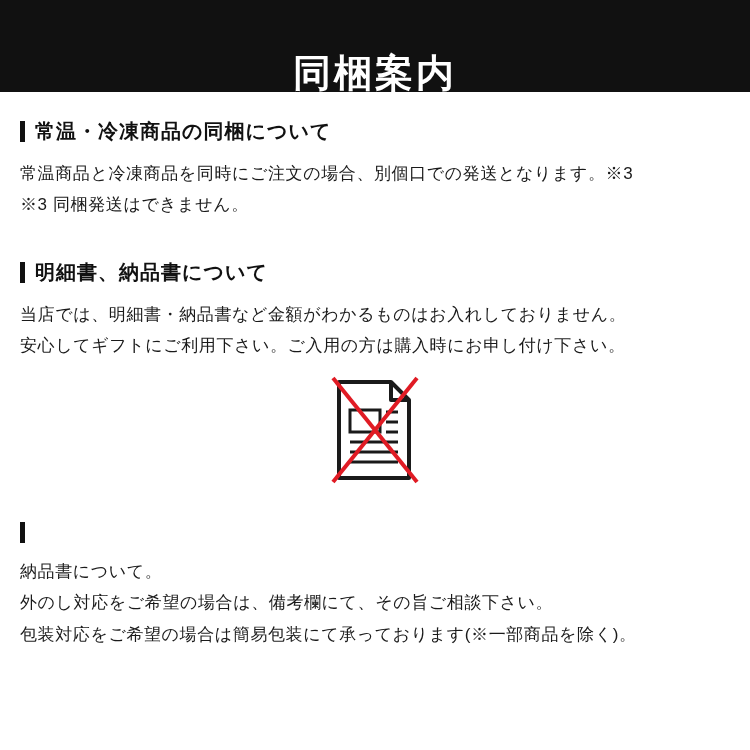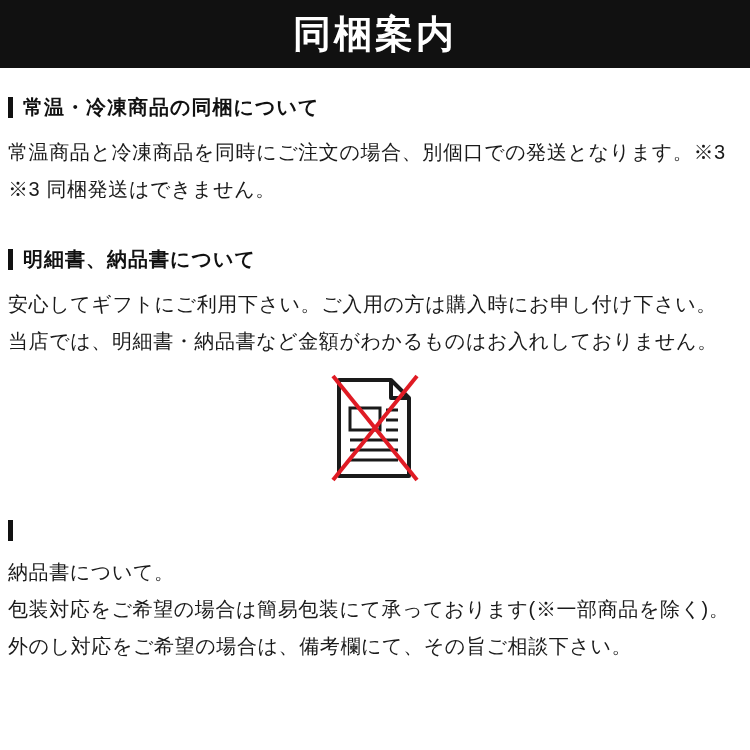--- a/index.html
+++ b/index.html
@@ -16,36 +16,36 @@
   }
   .page {
     position: relative;
     width: 750px;
     height: 750px;
     box-sizing: border-box;
   }
   
   .header {
     width: 750px;
-    height: 68px;
+    height: 92px;
     background: #111111;
     display: flex;
-    align-items: center;
+    align-items: flex-end;
     justify-content: center;
   }
   .header-title {
     color: #ffffff;
     font-size: 38px;
     font-weight: bold;
     letter-spacing: 3px;
     line-height: 1;
   }
   
   .content {
-    padding: 0 8px;
+    padding: 0 20px;
     box-sizing: border-box;
   }
   .section {
     margin-top: 38px;
   }
   .section.first {
     margin-top: 26px;
   }
   .sec-heading {
     display: flex;
@@ -58,21 +58,21 @@
   }
   .sec-bar {
     display: inline-block;
     width: 5px;
     height: 21px;
     background: #111111;
     margin-right: 10px;
     flex: none;
   }
   .sec-body {
-    font-size: 20px;
+    font-size: 17px;
     line-height: 1.85;
     letter-spacing: 0.6px;
     color: #1a1a1a;
   }
   .sec-body .line {
     display: block;
     white-space: nowrap;
   }
   
   .figure-wrap {
@@ -109,22 +109,22 @@
         <span class="line">※3 同梱発送はできません。</span>
       </div>
     </div>
 
     <div class="section">
       <div class="sec-heading">
         <span class="sec-bar"></span>
         <span>明細書、納品書について</span>
       </div>
       <div class="sec-body">
+        <span class="line">当店では、明細書・納品書など金額がわかるものはお入れしておりません。</span>
         <span class="line">安心してギフトにご利用下さい。ご入用の方は購入時にお申し付け下さい。</span>
-        <span class="line">当店では、明細書・納品書など金額がわかるものはお入れしておりません。</span>
       </div>
       <div class="figure-wrap">
         <div class="no-invoice-icon">
           <svg width="92" height="108" viewBox="0 0 92 108" xmlns="http://www.w3.org/2000/svg">
 
             <path d="M10 6 H62 L80 24 V102 H10 Z" fill="#ffffff" stroke="#1a1a1a" stroke-width="4" stroke-linejoin="round"></path>
             <path d="M62 6 V24 H80" fill="none" stroke="#1a1a1a" stroke-width="4" stroke-linejoin="round"></path>
 
             <rect x="21" y="34" width="30" height="22" fill="none" stroke="#1a1a1a" stroke-width="3"></rect>
             <line x1="21" y1="66" x2="69" y2="66" stroke="#1a1a1a" stroke-width="3"></line>
@@ -140,19 +140,19 @@
         </div>
       </div>
     </div>
 
     <div class="section">
       <div class="sec-heading">
         <span class="sec-bar"></span>
       </div>
       <div class="sec-body">
         <span class="line">納品書について。</span>
+        <span class="line">外のし対応をご希望の場合は、備考欄にて、その旨ご相談下さい。</span>
         <span class="line">包装対応をご希望の場合は簡易包装にて承っております(※一部商品を除く)。</span>
-        <span class="line">外のし対応をご希望の場合は、備考欄にて、その旨ご相談下さい。</span>
       </div>
     </div>
 
   </div>
 </div>
 
 </body></html>

